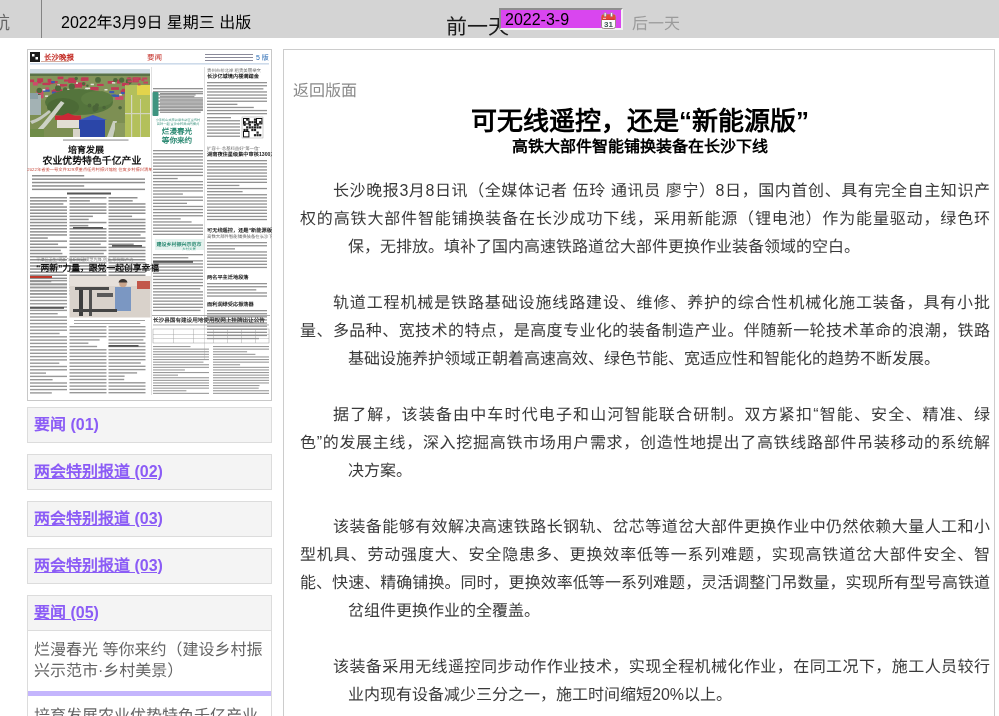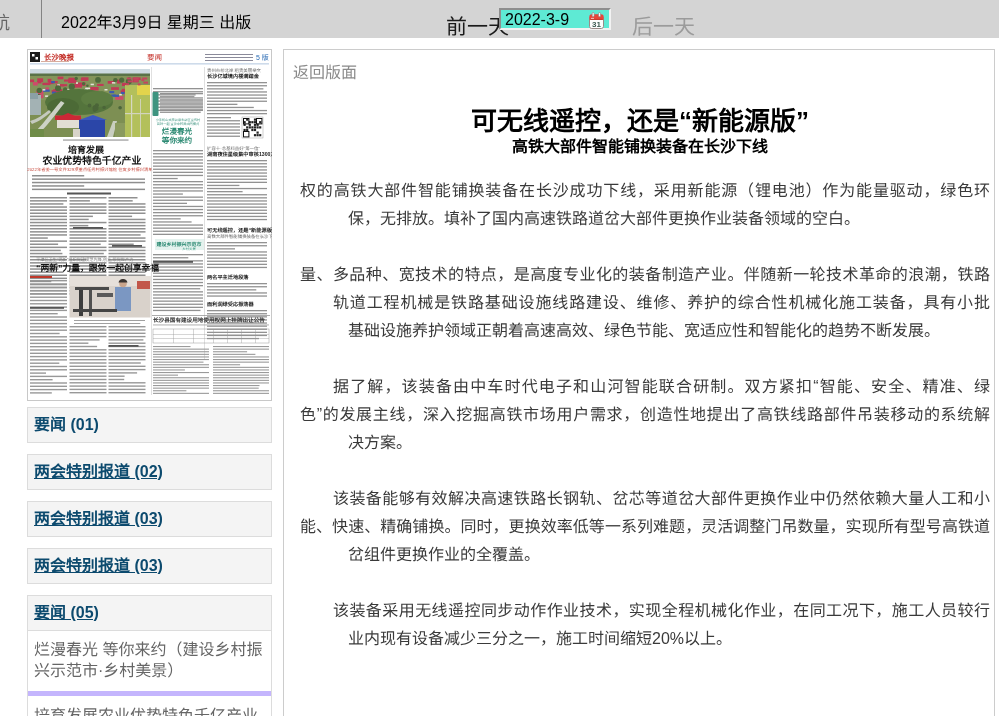--- a/index.html
+++ b/index.html
@@ -2,37 +2,37 @@
 <html lang="zh-CN"><head><meta charset="utf-8">
 <style>
 * { margin:0; padding:0; box-sizing:border-box; }
 html,body { width:999px; height:716px; overflow:hidden; background:#fff;
   font-family:"Liberation Sans",sans-serif; }
 #bar { position:absolute; left:0; top:0; width:999px; height:38px; background:#d4d4d4; }
 #nav-part { position:absolute; left:-8px; top:8px; font-size:18px; color:#666; }
 #bar .sep { position:absolute; left:41px; top:0; width:1px; height:38px; background:#848484; }
 #bar .date { position:absolute; left:61px; top:9px; font-size:16px; color:#000; }
 #prev { position:absolute; left:446px; top:10px; font-size:21px; color:#1a1a1a; }
-#datebox { position:absolute; left:499px; top:8px; width:112px; height:22px;
-  background:#5eead4; border-top:2px solid #8e8e8e; border-left:2px solid #8e8e8e;
+#datebox { position:absolute; left:499px; top:8px; width:124px; height:22px;
+  background:#d946ef; border-top:2px solid #8e8e8e; border-left:2px solid #8e8e8e;
   border-bottom:2px solid #f2f2f2; border-right:2px solid #f2f2f2; }
 #datebox span { position:absolute; left:4px; top:1px; font-size:16px; color:#000; }
-#next { position:absolute; left:632px; top:10px; font-size:21px; color:#9b9b9b; }
+#next { position:absolute; left:632px; top:10px; font-size:16px; color:#9b9b9b; }
 #side { position:absolute; left:27px; top:49px; width:245px; }
 #side ul { list-style:none; margin-top:2px; }
 #side li.hd + li.hd { margin-top:11px;text-decoration:underline; }
 #side li.hd { height:36px; background:#f4f4f4; border:1px solid #dcdcdc;
-  font-size:16px; font-weight:bold; color:#0c4a6e; line-height:34px; padding-left:6px; }
+  font-size:16px; font-weight:bold; color:#8b5cf6; line-height:34px; padding-left:6px; }
 #items { border:1px solid #dcdcdc; border-top:none; margin-top:-1px; }
 #items .it { font-size:16px; color:#666; line-height:21px; padding:9px 6px 10px 6px;
   border-bottom:5px solid #c4b5fd; }
 #items .it:last-child { border-bottom:none; }
 #main { position:absolute; left:283px; top:49px; width:712px; height:800px;
   background:#fff; border:1px solid #ccc; }
-#back { position:absolute; left:9px; top:9px; font-size:16px; color:#8b8b8b; }
+#back { position:absolute; left:9px; top:27px; font-size:16px; color:#8b8b8b; }
 h1 { position:absolute; left:0; top:56px; line-height:31px; width:712px; text-align:center;
   font-size:26px; font-weight:bold; color:#000; }
 h2 { position:absolute; left:0; top:88px; line-height:18px; width:712px; text-align:center;
   font-size:16px; font-weight:bold; color:#000; }
 #art { position:absolute; left:16px; top:127px; width:690px; font-size:16px; color:#3a3a3a; }
 #art .p { margin-bottom:28px; }
 #art .l { line-height:28px; text-align:justify; text-align-last:justify; }
 #art .l.last { text-align-last:left;margin-left:48px; }
 #art .l.first { text-indent:33px; }
 .q1 { display:inline-block; width:13px; text-align:right; }
@@ -633,35 +633,37 @@
   <div class="it">烂漫春光 等你来约（建设乡村振兴示范市·乡村美景）</div>
   <div class="it">培育发展农业优势特色千亿产业</div>
 </div>
 </div>
 <div id="main">
   <div id="back">返回版面</div>
   <h1>可无线遥控，还是<span class="q1">“</span>新能源版<span class="q2">”</span></h1>
   <h2>高铁大部件智能铺换装备在长沙下线</h2>
   <div id="art">
 <div class="p">
+        <div class="l first">长沙晚报3月8日讯（全媒体记者 伍玲 通讯员 廖宁）8日，国内首创、具有完全自主知识产</div>
         <div class="l">权的高铁大部件智能铺换装备在长沙成功下线，采用新能源（锂电池）作为能量驱动，绿色环</div>
         <div class="l last">保，无排放。填补了国内高速铁路道岔大部件更换作业装备领域的空白。</div>
       </div>
 <div class="p">
+        <div class="l first">轨道工程机械是铁路基础设施线路建设、维修、养护的综合性机械化施工装备，具有小批</div>
         <div class="l">量、多品种、宽技术的特点，是高度专业化的装备制造产业。伴随新一轮技术革命的浪潮，铁路</div>
-        <div class="l first">轨道工程机械是铁路基础设施线路建设、维修、养护的综合性机械化施工装备，具有小批</div>
         <div class="l last">基础设施养护领域正朝着高速高效、绿色节能、宽适应性和智能化的趋势不断发展。</div>
       </div>
 <div class="p">
         <div class="l first">据了解，该装备由中车时代电子和山河智能联合研制。双方紧扣“智能、安全、精准、绿</div>
         <div class="l">色”的发展主线，深入挖掘高铁市场用户需求，创造性地提出了高铁线路部件吊装移动的系统解</div>
         <div class="l last">决方案。</div>
       </div>
 <div class="p">
         <div class="l first">该装备能够有效解决高速铁路长钢轨、岔芯等道岔大部件更换作业中仍然依赖大量人工和小</div>
+        <div class="l">型机具、劳动强度大、安全隐患多、更换效率低等一系列难题，实现高铁道岔大部件安全、智</div>
         <div class="l">能、快速、精确铺换。同时，更换效率低等一系列难题，灵活调整门吊数量，实现所有型号高铁道</div>
         <div class="l last">岔组件更换作业的全覆盖。</div>
       </div>
 <div class="p">
         <div class="l first">该装备采用无线遥控同步动作作业技术，实现全程机械化作业，在同工况下，施工人员较行</div>
         <div class="l last">业内现有设备减少三分之一，施工时间缩短20%以上。</div>
       </div>
   </div>
 </div>
 

